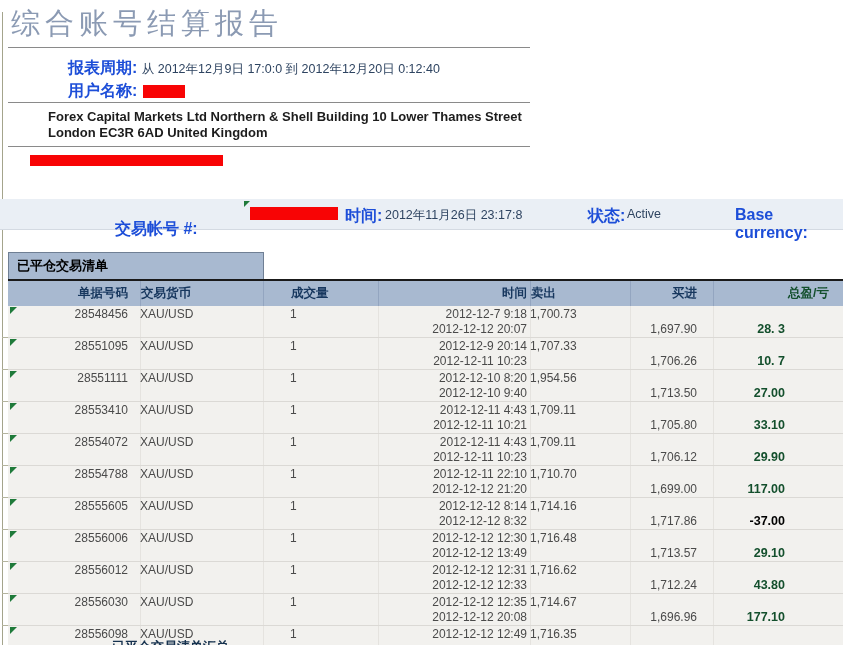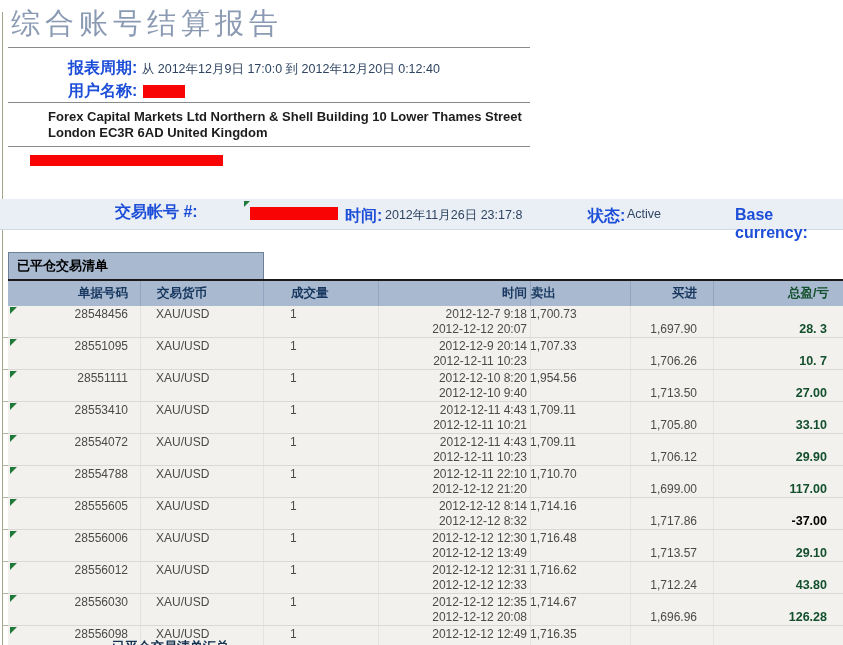--- a/index.html
+++ b/index.html
@@ -19,43 +19,43 @@
   #period-row{left:68px;top:58px;white-space:nowrap;}
   #user-row{left:68px;top:81px;white-space:nowrap;}
   .redact{display:inline-block;background:#f80405;vertical-align:middle;}
   #user-redact{width:42px;height:13px;margin-left:6px;}
   #company{left:48px;top:109px;width:480px;font-size:13px;font-weight:bold;color:#1c1c1c;line-height:15.5px;}
   #addr1{left:30px;top:153px;white-space:nowrap;font-size:12.5px;color:#4a4a4a;}
   #addr-redact{width:193px;height:11px;margin-right:2px;}
   #addr2{left:30px;top:172px;font-size:12.5px;color:#0c4a6e;margin-top:32px;}
   
   #account-bar{left:0;top:199px;width:843px;height:30px;background:#eaeff5;border-bottom:1px solid #d4dae2;}
-  #acct-label{left:115px;top:202px;}
+  #acct-label{left:115px;top:219px;}
   #acct-marker{left:244px;top:201px;width:0;height:0;border-top:6px solid #1f7a3a;border-right:6px solid transparent;}
   #acct-redact{left:250px;top:207px;width:88px;height:13px;background:#f80405;}
   #time-label{left:345px;top:206px;} #time-value{left:385px;top:207px;}
   #status-label{left:588px;top:206px;} #status-value{left:627px;top:207px;}
   #basecur-label{left:735px;top:206px;}
   
   #tab{left:8px;top:252px;width:256px;height:27px;background:#a8b9d0;
        border:1px solid #6f7f94;border-bottom:none;box-sizing:border-box;
        line-height:26px;padding-left:8px;font-size:13px;font-weight:bold;color:#000000;}
   #tab-underline{left:8px;top:279px;width:835px;height:2px;background:#1a1a1a;}
   .grid-cols{display:grid;grid-template-columns:132px 123px 115px 152px 100px 83px 130px;}
   #thead{left:8px;top:281px;width:835px;height:33px;background:#a8b9d0;}
   #thead .hc{line-height:25px;font-size:12.5px;font-weight:bold;color:#17375e;
              border-left:1px solid #93a5c0;box-sizing:border-box;white-space:nowrap;}
   #thead .hc:first-child{border-left:none;}
   .c-ticket{text-align:right;padding-right:12px;}
-  .c-currency{text-align:left;padding-left:16px;}
+  .c-currency{text-align:left;}
   .c-volume{text-align:left;padding-left:27px;}
   .c-time{text-align:right;padding-right:3px;}
   .c-sell{text-align:left;padding-right:10px;}
   .c-buy{text-align:right;padding-right:16px;}
-  .c-pl{text-align:right;padding-right:16px;}
+  .c-pl{text-align:right;padding-right:58px;}
   #thead .c-pl{padding-right:14px;color:#134f2c;}
   #tbody{left:8px;top:306px;width:835px;height:339px;background:#f2f1ee;}
   .vgrid{position:absolute;top:0;bottom:0;width:1px;background:#e5e3df;}
   .trow{position:relative;height:31px;border-bottom:1px solid #dbd9d5;
         grid-template-rows:15px 16px;align-items:center;font-size:12px;color:#4a4a4a;}
   .trow .cell{white-space:nowrap;}
   .r1{grid-row:1;} .r2{grid-row:2;}
   .g1{grid-column:1;} .g2{grid-column:2;} .g3{grid-column:3;} .g4{grid-column:4;}
   .g5{grid-column:5;} .g6{grid-column:6;} .g7{grid-column:7;}
   .pl-cell{font-weight:bold;font-size:12.5px;color:#134f2c;}
@@ -235,21 +235,21 @@
 
   <div class="trow grid-cols">
     <span class="row-marker"></span>
     <div class="cell r1 g1 c-ticket">28556030</div>
     <div class="cell r1 g2 c-currency">XAU/USD</div>
     <div class="cell r1 g3 c-volume">1</div>
     <div class="cell r1 g4 c-time">2012-12-12 12:35</div>
     <div class="cell r1 g5 c-sell">1,714.67</div>
     <div class="cell r2 g4 c-time">2012-12-12 20:08</div>
     <div class="cell r2 g6 c-buy">1,696.96</div>
-    <div class="cell r2 g7 c-pl pl-cell">126.28</div>
+    <div class="cell r2 g7 c-pl pl-cell">177.10</div>
   </div>
 
   <div class="trow grid-cols">
     <span class="row-marker"></span>
     <div class="cell r1 g1 c-ticket">28556098</div>
     <div class="cell r1 g2 c-currency">XAU/USD</div>
     <div class="cell r1 g3 c-volume">1</div>
     <div class="cell r1 g4 c-time">2012-12-12 12:49</div>
     <div class="cell r1 g5 c-sell">1,716.35</div>
     <div class="cell r2 g4 c-time"></div>

